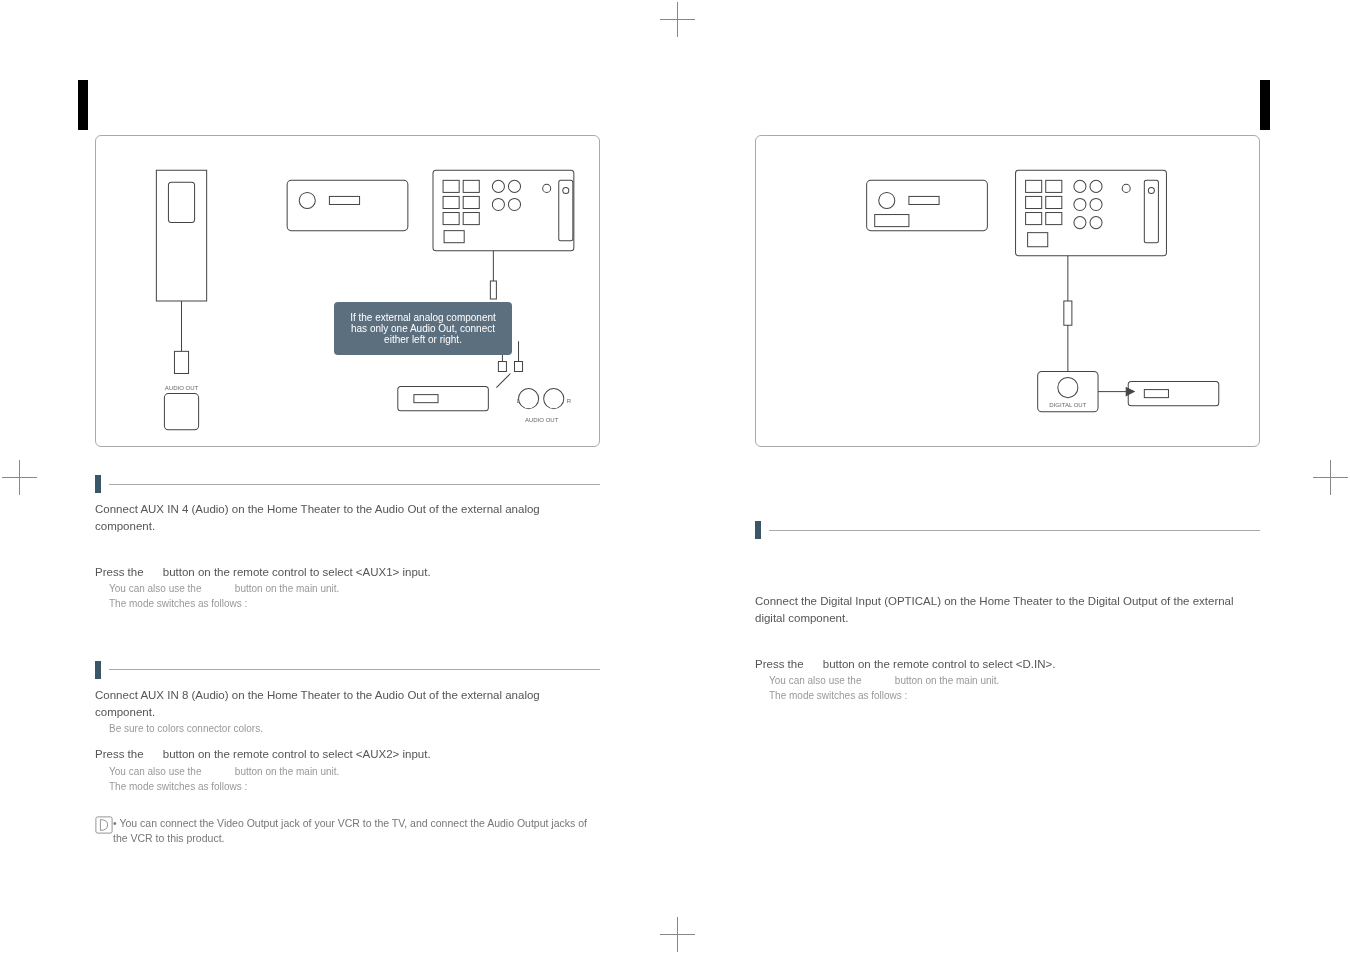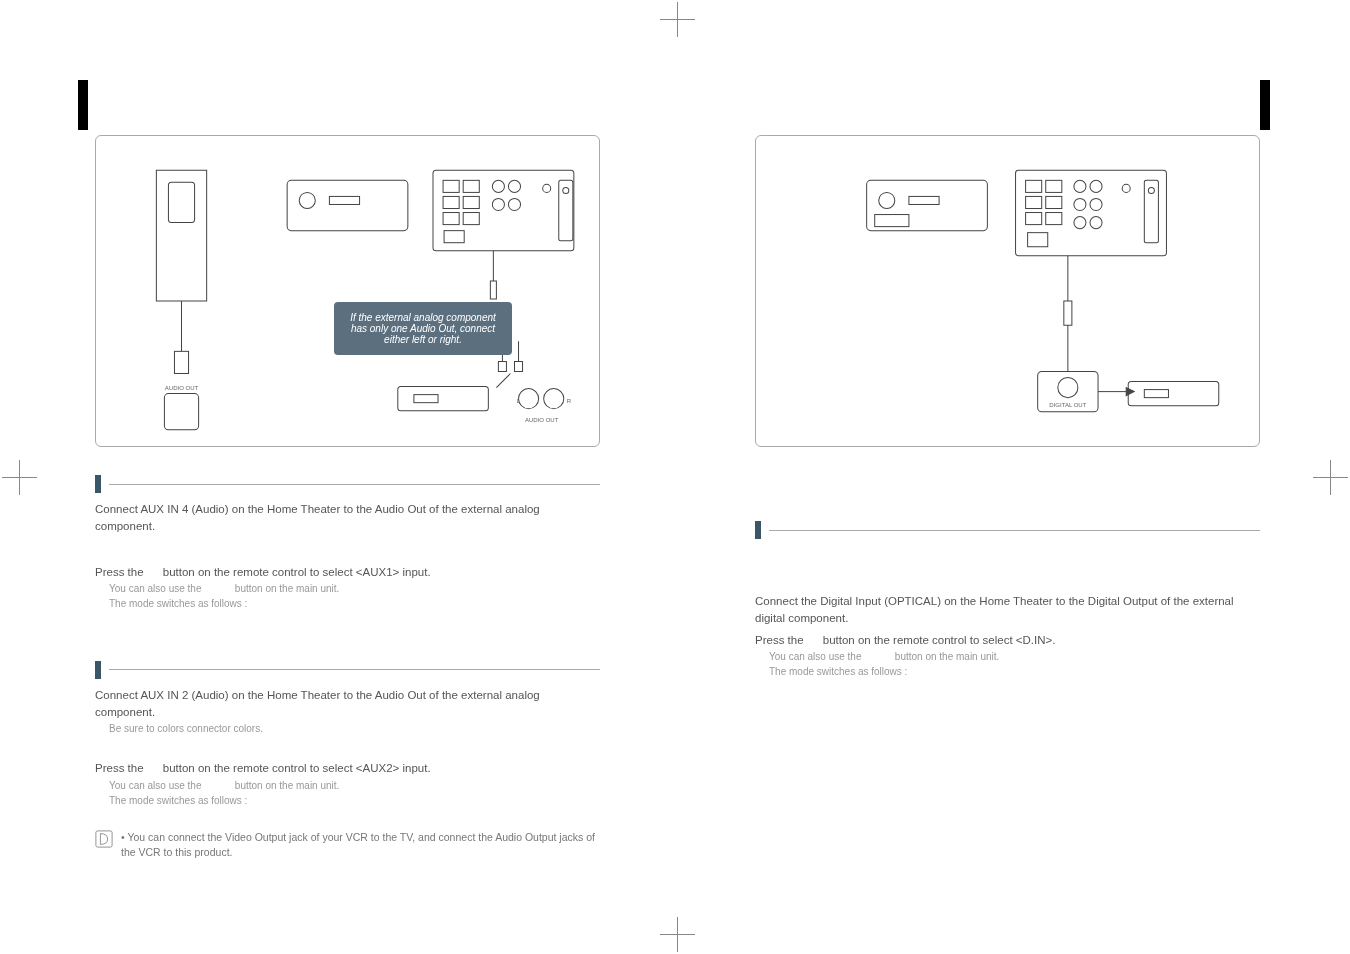--- a/index.html
+++ b/index.html
@@ -54,35 +54,34 @@
   .diagram-svg { width: 100%; height: 100%; }
 
   .bubble {
     position: absolute;
     background: #5c6f7f;
     color: #fff;
     font-size: 10px;
     text-align: center;
     padding: 10px 14px;
     border-radius: 4px;
-    font-style: italic;
   }
 
   .section-mark {
     display: flex;
     align-items: center;
     margin: 28px 45px 0 55px;
   }
   .section-mark .bar { width: 6px; height: 18px; background: #3b5666; margin-right: 8px; }
   .section-mark .line { flex: 1; height: 1px; background: #aaa; }
 
   .body-text { margin: 8px 45px 0 55px; font-size: 11.5px; line-height: 1.5; }
   .step { color: #555; }
   .small { font-size: 10px; color: #999; margin-left: 14px; }
-  .note-row { display:flex; align-items:flex-start; gap:8px; }
+  .note-row { display:flex; align-items:flex-start; }
   .note-icon-svg { flex:none; }
 </style>
 </head>
 <body>
 
 <div class="side-tab tab-left"></div>
 <div class="side-tab tab-right"></div>
 
 <div class="crop crop-top"></div>
 <div class="crop crop-bot"></div>
@@ -163,23 +162,23 @@
       <span>button on the main unit.</span>
     </div>
     <div class="small">The mode switches as follows :</div>
   </div>
 
   <div class="section-mark" style="margin-top:50px">
     <div class="bar"></div>
       <div class="line"></div>
   </div>
   <div class="body-text">
-    <div class="step">Connect AUX IN 2 (Audio) on the Home Theater to the Audio Out of the external analog component.</div>
+    <div class="step">Connect AUX IN 8 (Audio) on the Home Theater to the Audio Out of the external analog component.</div>
     <div class="small">Be sure to colors connector colors.</div>
-    <div class="step" style="margin-top:24px">
+    <div class="step" style="margin-top:10px">
       <span>Press the</span>&nbsp;&nbsp;&nbsp;&nbsp;&nbsp;
       <span>button on the remote control to select &lt;AUX2&gt; input.</span>
     </div>
     <div class="small">
       <span>You can also use the</span>&nbsp;&nbsp;&nbsp;&nbsp;&nbsp;&nbsp;&nbsp;&nbsp;&nbsp;&nbsp;&nbsp;
       <span>button on the main unit.</span>
     </div>
     <div class="small">The mode switches as follows :</div>
   </div>
 
@@ -246,21 +245,21 @@
       </g>
     </svg>
   </div>
 
   <div class="section-mark">
     <div class="bar"></div>
       <div class="line"></div>
   </div>
   <div class="body-text">
     <div class="step">Connect the Digital Input (OPTICAL) on the Home Theater to the Digital Output of the external digital component.</div>
-    <div class="step" style="margin-top:4px">
+    <div class="step" style="margin-top:28px">
       <span>Press the</span>&nbsp;&nbsp;&nbsp;&nbsp;&nbsp;
       <span>button on the remote control to select &lt;D.IN&gt;.</span>
     </div>
     <div class="small">
       <span>You can also use the</span>&nbsp;&nbsp;&nbsp;&nbsp;&nbsp;&nbsp;&nbsp;&nbsp;&nbsp;&nbsp;&nbsp;
       <span>button on the main unit.</span>
     </div>
     <div class="small">The mode switches as follows :</div>
   </div>
 </div>

